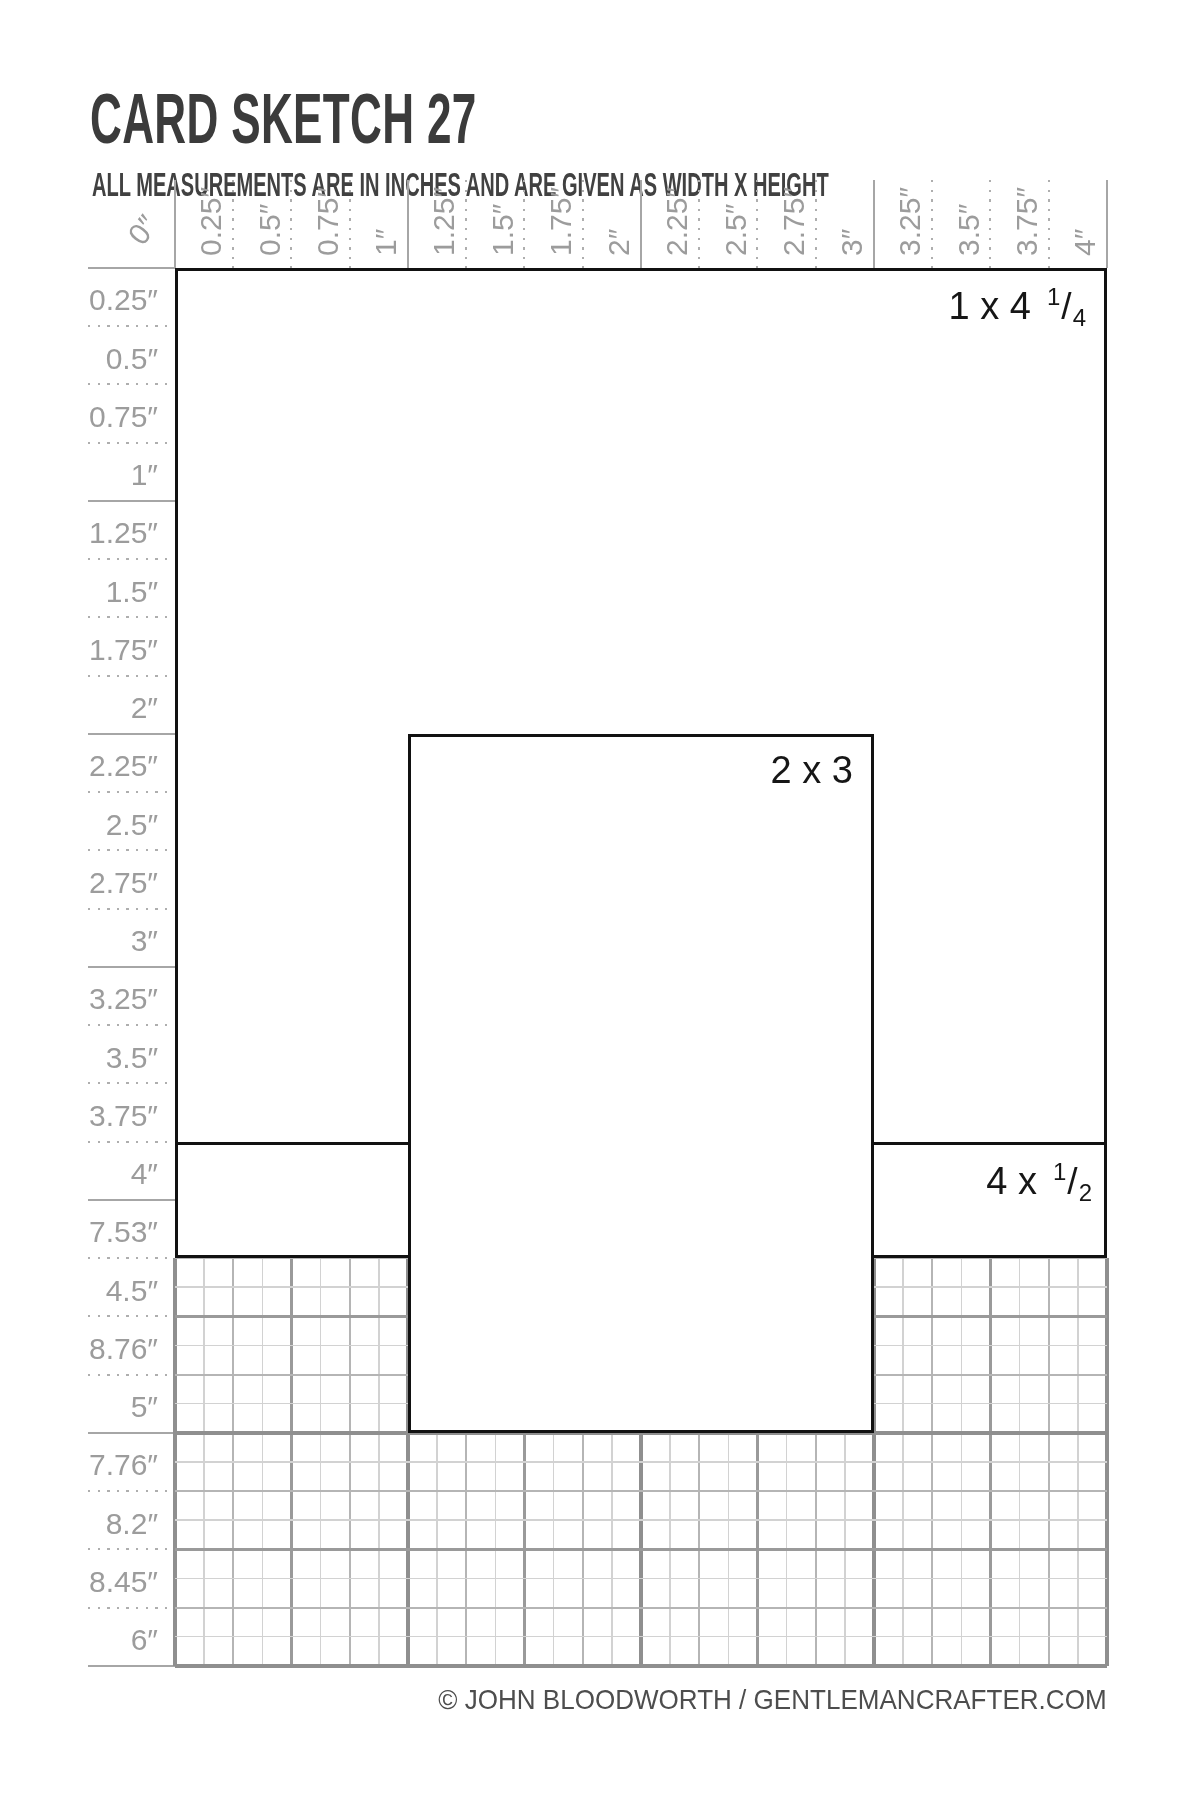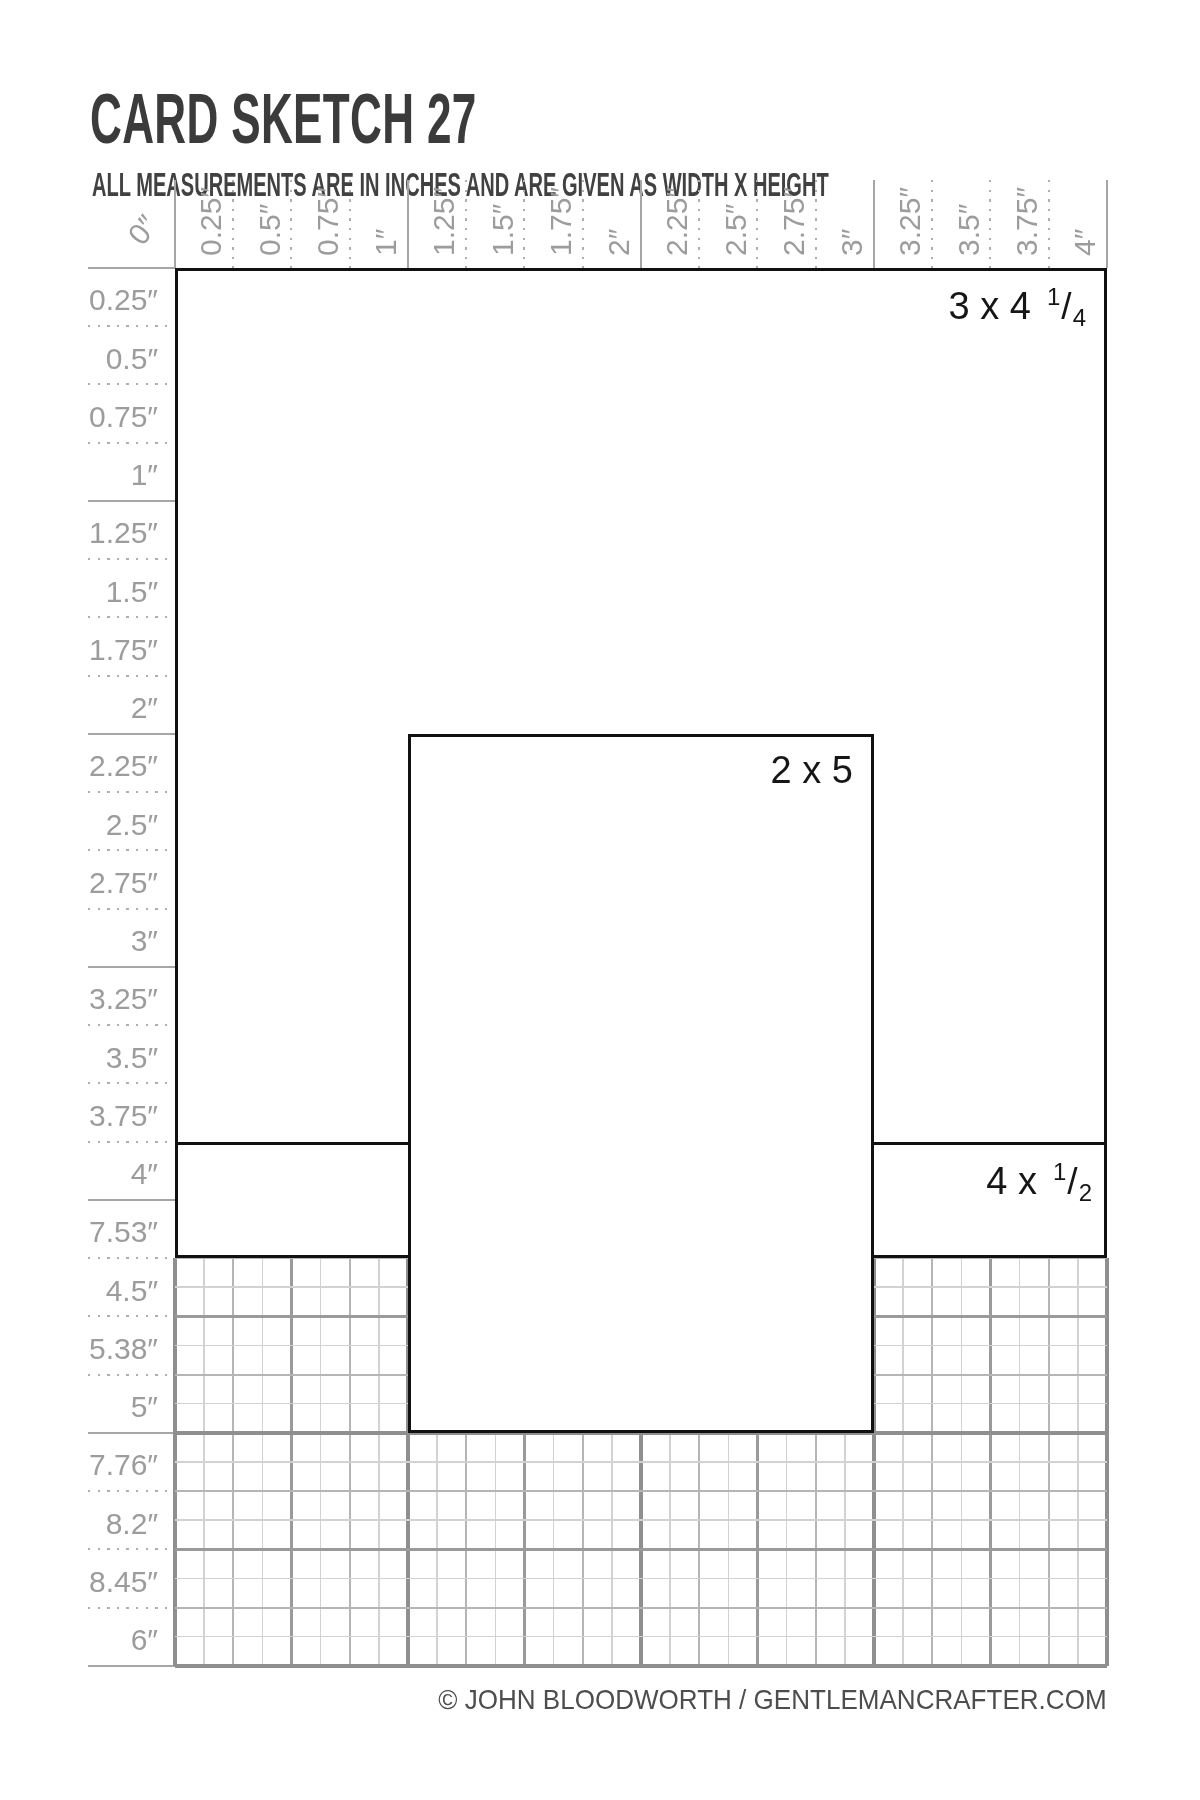--- a/index.html
+++ b/index.html
@@ -149,21 +149,21 @@
       <div class="left-lab" style="top: 1039.5px;">3.5″</div>
       <div class="tick-h dotted" style="top: 1140.55px;"></div>
       <div class="left-lab" style="top: 1097.75px;">3.75″</div>
       <div class="tick-h solid" style="top: 1198.8px;"></div>
       <div class="left-lab" style="top: 1156px;">4″</div>
       <div class="tick-h dotted" style="top: 1257.05px;"></div>
       <div class="left-lab" style="top: 1214.25px;">7.53″</div>
       <div class="tick-h dotted" style="top: 1315.3px;"></div>
       <div class="left-lab" style="top: 1272.5px;">4.5″</div>
       <div class="tick-h dotted" style="top: 1373.55px;"></div>
-      <div class="left-lab" style="top: 1330.75px;">5.38″</div>
+      <div class="left-lab" style="top: 1330.75px;">8.76″</div>
       <div class="tick-h solid" style="top: 1431.8px;"></div>
       <div class="left-lab" style="top: 1389px;">5″</div>
       <div class="tick-h dotted" style="top: 1490.05px;"></div>
       <div class="left-lab" style="top: 1447.25px;">7.76″</div>
       <div class="tick-h dotted" style="top: 1548.3px;"></div>
       <div class="left-lab" style="top: 1505.5px;">8.2″</div>
       <div class="tick-h dotted" style="top: 1606.55px;"></div>
       <div class="left-lab" style="top: 1563.75px;">8.45″</div>
       <div class="tick-h solid" style="top: 1664.8px;"></div>
       <div class="left-lab" style="top: 1622px;">6″</div>
@@ -214,24 +214,24 @@
       <div class="gl" style="top: 232px; left: 0px; height: 2px; width: 932px; background: rgb(181, 181, 181);"></div>
       <div class="gl" style="top: 261.425px; left: 0px; height: 1.4px; width: 932px; background: rgb(210, 210, 210);"></div>
       <div class="gl" style="top: 289.75px; left: 0px; height: 3px; width: 932px; background: rgb(154, 154, 154);"></div>
       <div class="gl" style="top: 319.675px; left: 0px; height: 1.4px; width: 932px; background: rgb(210, 210, 210);"></div>
       <div class="gl" style="top: 348.5px; left: 0px; height: 2px; width: 932px; background: rgb(181, 181, 181);"></div>
       <div class="gl" style="top: 377.925px; left: 0px; height: 1.4px; width: 932px; background: rgb(210, 210, 210);"></div>
       <div class="gl" style="top: 406px; left: 0px; height: 3.5px; width: 932px; background: rgb(143, 143, 143);"></div>
     </div>
   <div id="panels">
       <div class="panel" style="left: 175px; top: 268px; width: 932px; height: 990.25px; z-index: 1;">
-        <div class="panel-label"><span>3 x 4</span><span class="frac"><span class="fnum">1</span><span class="fslash">/</span><span class="fden">4</span></span></div>
+        <div class="panel-label"><span>1 x 4</span><span class="frac"><span class="fnum">1</span><span class="fslash">/</span><span class="fden">4</span></span></div>
       </div>
       <div class="panel" style="left: 408px; top: 734px; width: 466px; height: 699px; z-index: 3;">
-        <div class="panel-label"><span>2 x 5</span></div>
+        <div class="panel-label"><span>2 x 3</span></div>
       </div>
       <div class="panel" style="left: 175px; top: 1141.75px; width: 932px; height: 116.5px; z-index: 2;">
         <div class="panel-label" style="top: 13px; right: 12px;"><span>4 x</span><span class="frac"><span class="fnum">1</span><span class="fslash">/</span><span class="fden">2</span></span></div>
       </div>
     </div>
 
   <div class="footer">© JOHN BLOODWORTH / GENTLEMANCRAFTER.COM</div>
 </div>
 
 </body></html>

